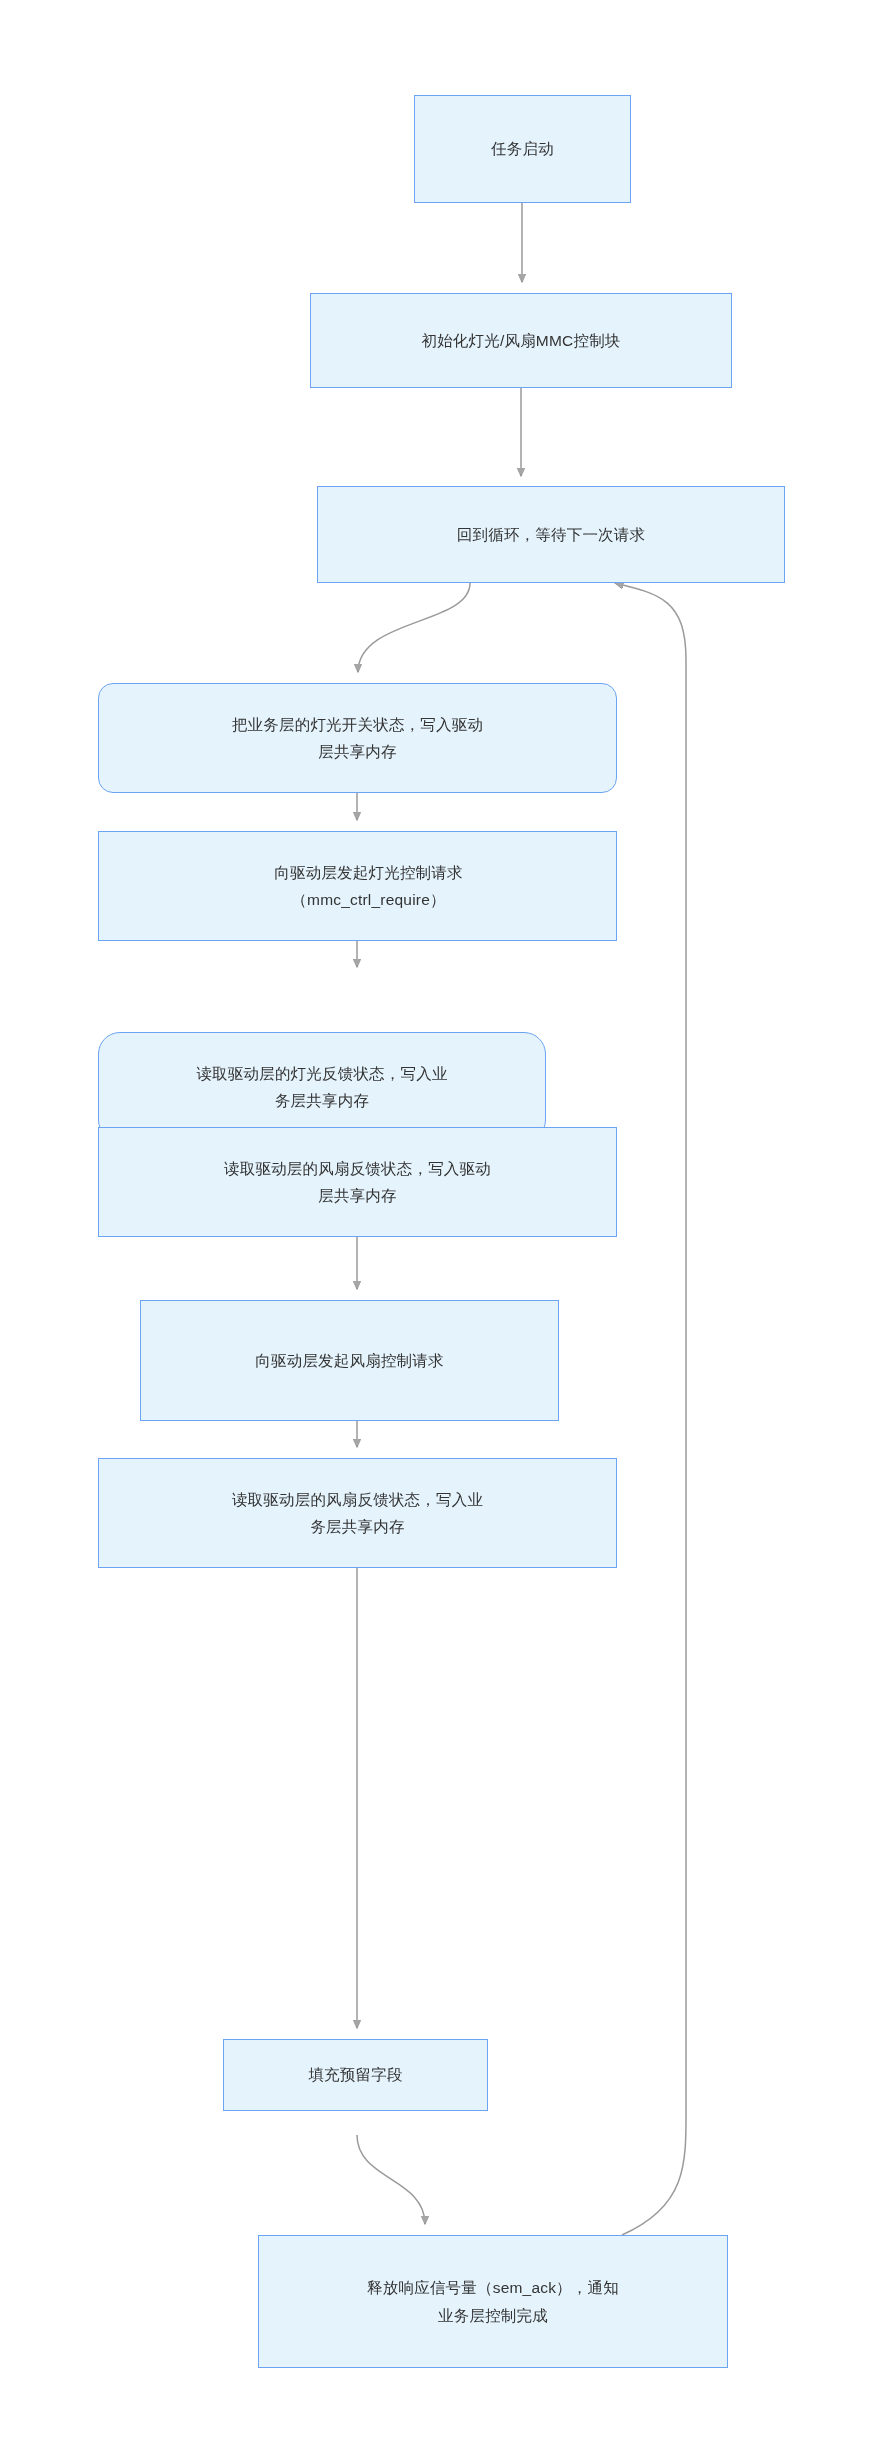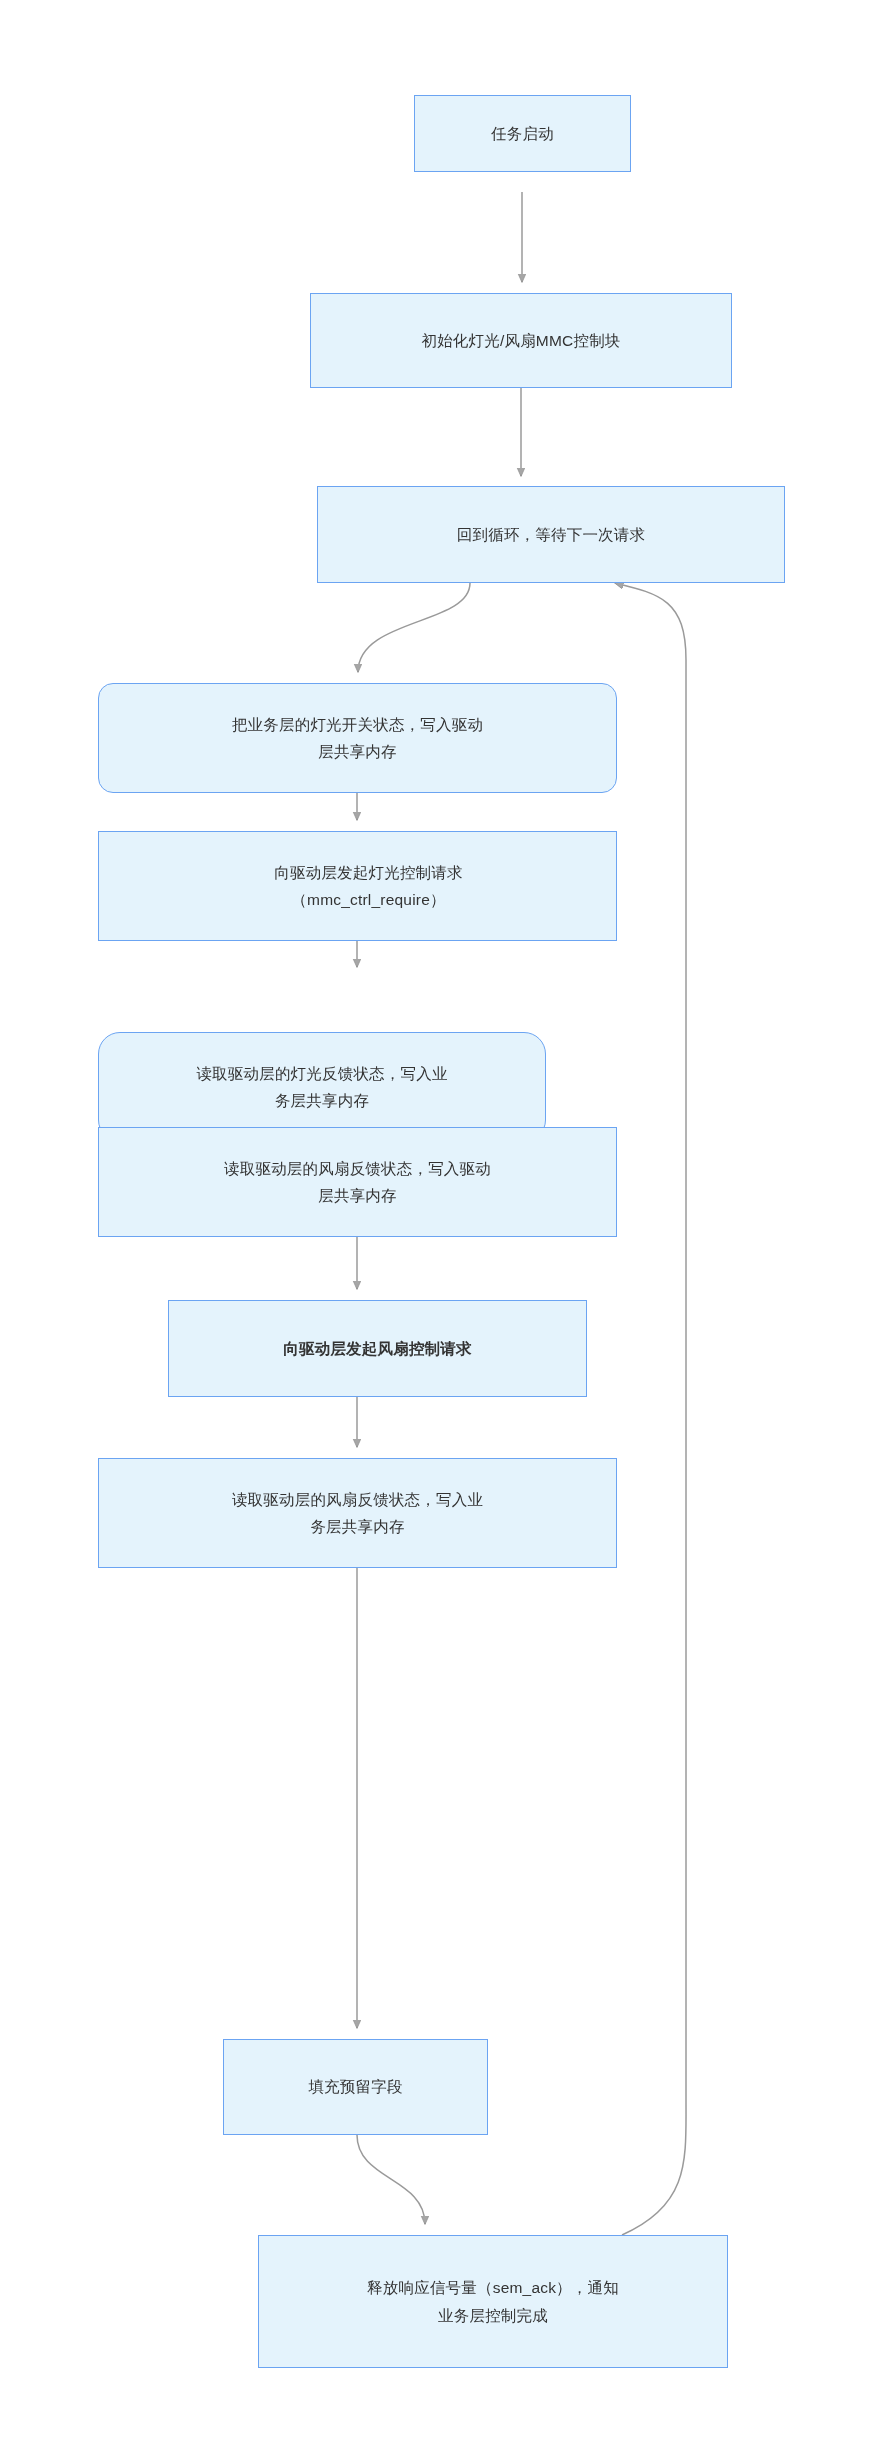--- a/index.html
+++ b/index.html
@@ -72,21 +72,21 @@
       <path d="M357,1397 L357,1447" marker-end="url(#arrowhead)"></path>
 
       <path d="M357,1568 L357,2028" marker-end="url(#arrowhead)"></path>
 
       <path d="M357,2135 C357,2180 425,2178 425,2224" marker-end="url(#arrowhead)"></path>
 
       <path d="M622,2235 C690,2205 686,2160 686,2100 L686,660 C686,600 660,594 615,583" marker-end="url(#arrowhead)"></path>
     </g>
   </svg>
 
-  <div class="node" style="left:414px; top:95px; width:217px; height:77px;">
+  <div class="node" style="left:414px; top:95px; width:217px; height:108px;">
     <span>任务启动</span>
   </div>
 
   <div class="node" style="left:310px; top:293px; width:422px; height:95px;">
     <span>初始化灯光/风扇MMC控制块</span>
   </div>
 
   <div class="node" style="left:317px; top:486px; width:468px; height:97px;">
     <span>回到循环，等待下一次请求</span>
   </div>
@@ -104,30 +104,30 @@
   <div class="node" style="left:98px; top:1032px; width:448px; height:110px;border-radius:22px;">
     <span>读取驱动层的灯光反馈状态，写入业
 务层共享内存</span>
   </div>
 
   <div class="node" style="left:98px; top:1127px; width:519px; height:110px;">
     <span>读取驱动层的风扇反馈状态，写入驱动
 层共享内存</span>
   </div>
 
-  <div class="node" style="left:168px; top:1300px; width:419px; height:97px;font-weight:bold;">
+  <div class="node" style="left:140px; top:1300px; width:419px; height:121px;">
     <span>向驱动层发起风扇控制请求</span>
   </div>
 
   <div class="node" style="left:98px; top:1458px; width:519px; height:110px;">
     <span>读取驱动层的风扇反馈状态，写入业
 务层共享内存</span>
   </div>
 
-  <div class="node" style="left:223px; top:2039px; width:265px; height:96px;font-family:Liberation Serif, serif;">
+  <div class="node" style="left:223px; top:2039px; width:265px; height:72px;font-family:Liberation Serif, serif;">
     <span>填充预留字段</span>
   </div>
 
   <div class="node" style="left:258px; top:2235px; width:470px; height:133px;">
     <span>释放响应信号量（sem_ack），通知
 业务层控制完成</span>
   </div>
 
 </div>
 

